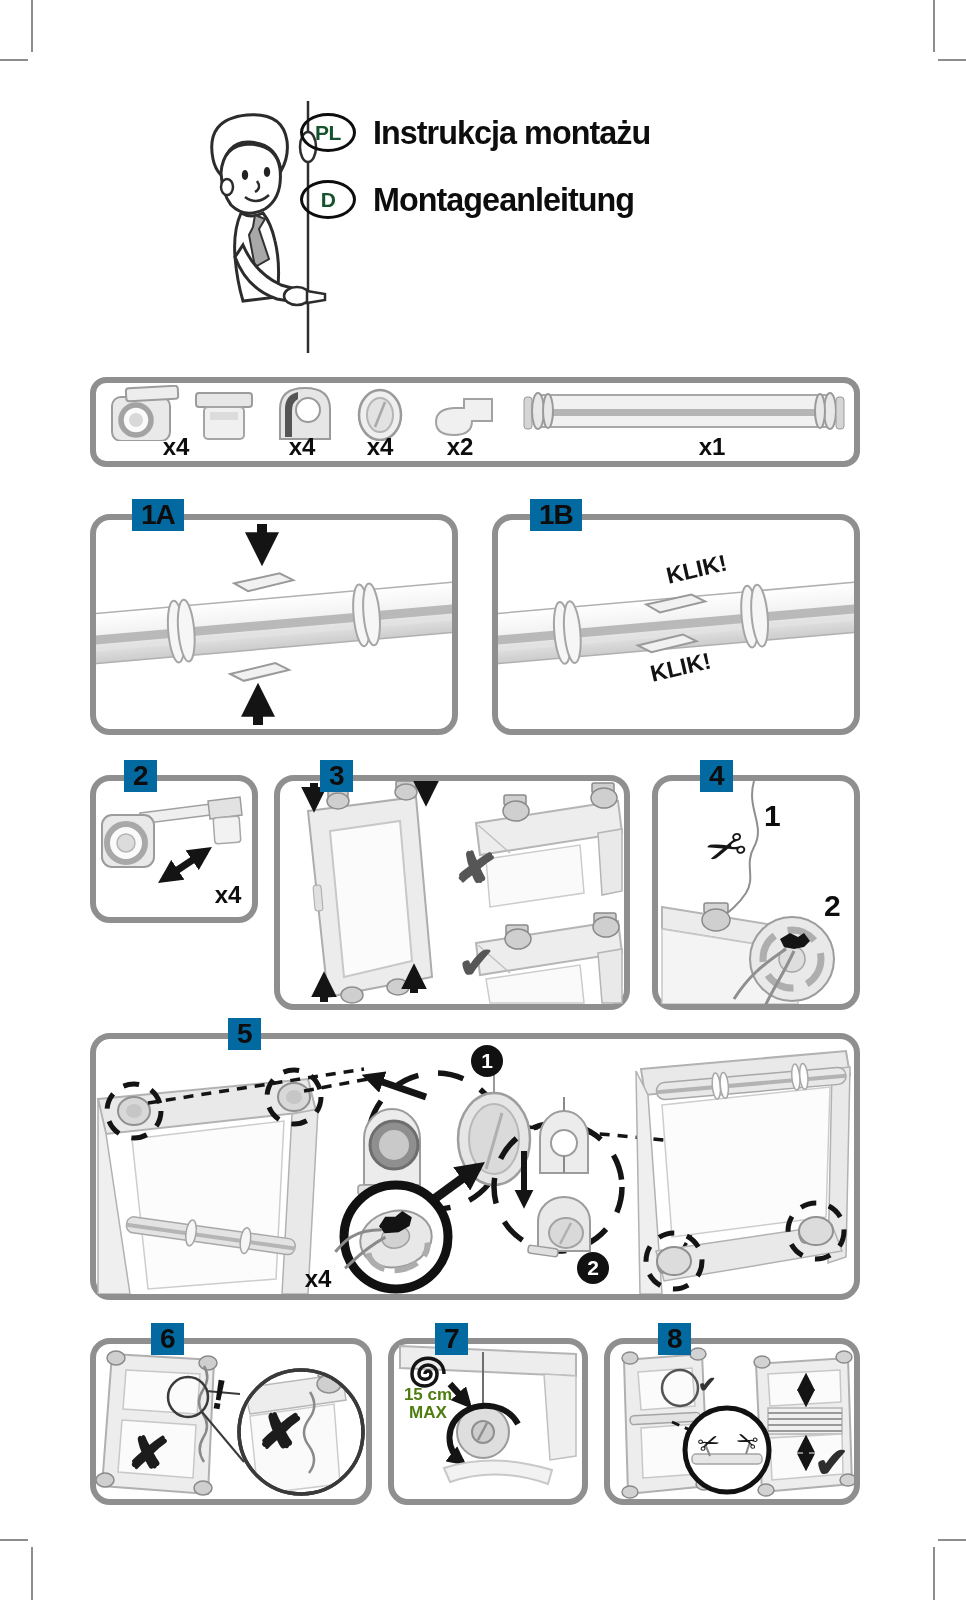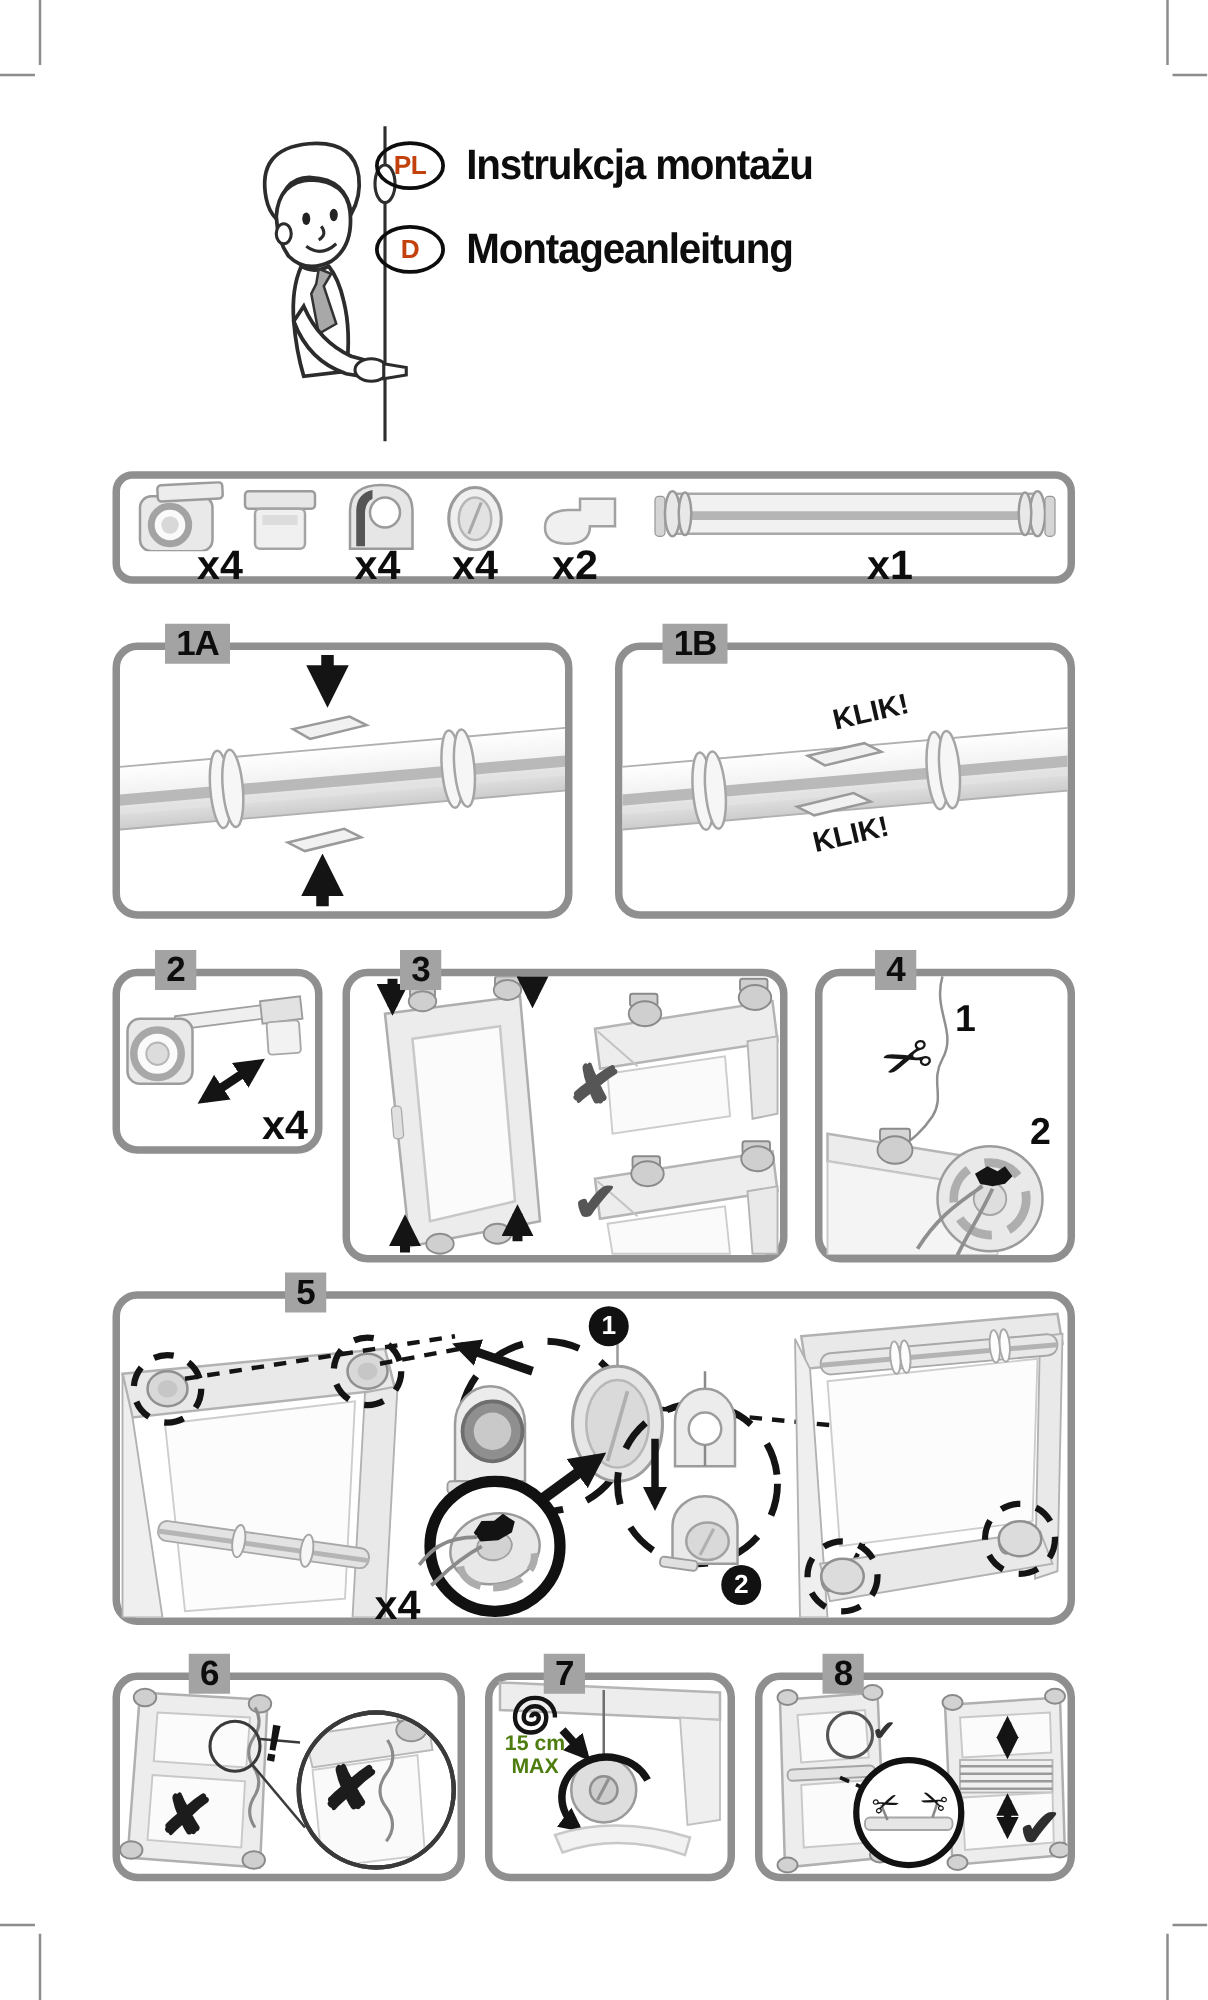--- a/index.html
+++ b/index.html
@@ -6,29 +6,29 @@
   .page { position:relative; width:966px; height:1600px; background:#ffffff;
           font-family:"Liberation Sans", sans-serif; overflow:hidden; }
   .crop { position:absolute; background:#8d8d8d; }
 
   
   .mascot { position:absolute; left:185px; top:95px; }
   .lang-list { position:absolute; left:300px; top:99px; }
   .lang-row { display:flex; align-items:center; height:67px; gap:17px; }
   .lang-badge { width:50px; height:33px; border:3.5px solid #0d0d0d; border-radius:50%;
                 display:flex; align-items:center; justify-content:center;
-                font-weight:bold; font-size:21px; color:#c2410c; flex:none; letter-spacing:-0.5px; }
+                font-weight:bold; font-size:21px; color:#14532d; flex:none; letter-spacing:-0.5px; }
   .lang-title { font-size:34px; font-weight:bold; color:#0d0d0d; letter-spacing:-1px;
                 transform:scaleX(.95); transform-origin:left center; white-space:nowrap; }
 
   
   .panel { position:absolute; border:6px solid #8f8f8f; border-radius:20px; background:#fff; }
-  .panel-label { position:absolute; top:-21px; background:#a3a3a3; padding:0 9px;
+  .panel-label { position:absolute; top:-21px; background:#0369a1; padding:0 9px;
                  font-weight:bold; font-size:28px; line-height:32px; color:#0d0d0d; letter-spacing:-1px; }
-  .count-label { position:absolute; font-weight:bold; font-size:33px; color:#0d0d0d; width:60px; text-align:center; }
+  .count-label { position:absolute; font-weight:bold; font-size:24px; color:#0d0d0d; width:60px; text-align:center; }
   .badge-num { position:absolute; width:32px; height:32px; border-radius:50%; background:#111;
                color:#fff; font-weight:bold; font-size:21px; display:flex; align-items:center;
                justify-content:center; }
   .mark { position:absolute; font-weight:bold; line-height:1; }
   .klik { position:absolute; font-weight:bold; font-size:23px; color:#131313;
           transform:rotate(-13deg); white-space:nowrap; }
   .stepnum { position:absolute; font-weight:bold; font-size:30px; color:#0d0d0d; line-height:1; }
   .limit-text { position:absolute; font-weight:bold; font-size:17px; color:#4d7c0f;
                 width:64px; text-align:center; line-height:1.1; }
   .scissors-glyph { position:absolute; color:#161616; line-height:1; }

